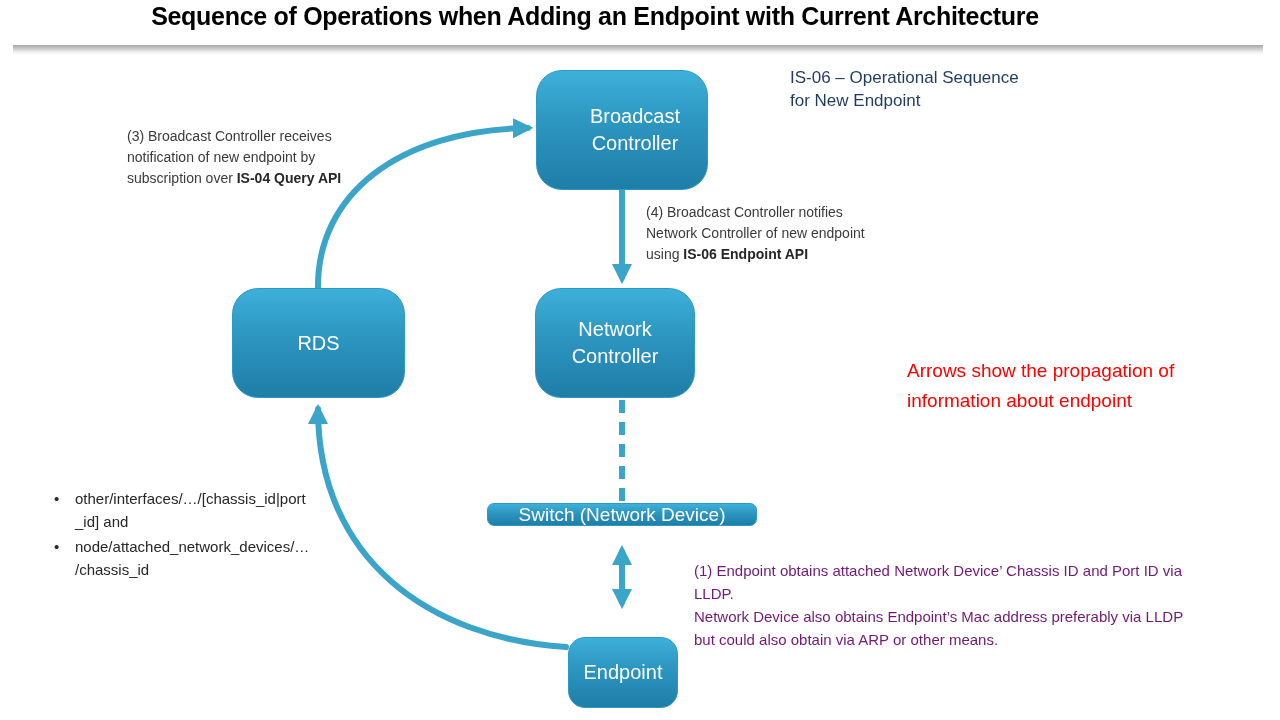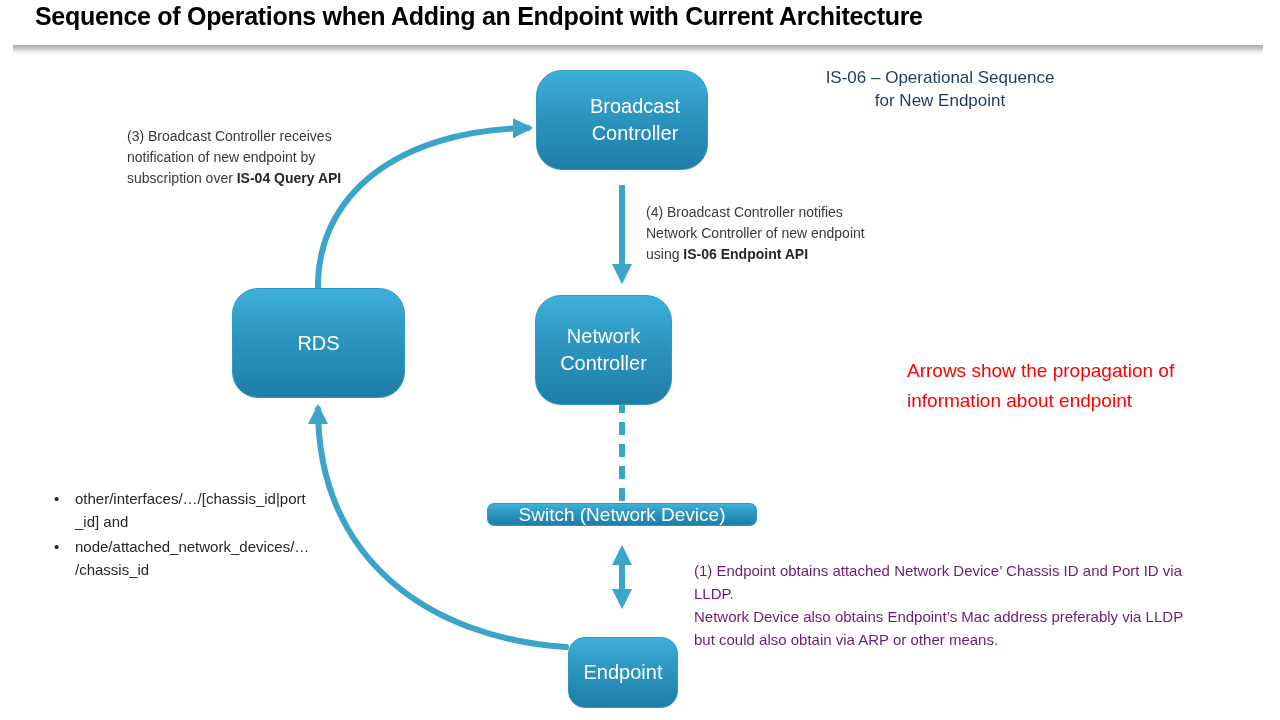--- a/index.html
+++ b/index.html
@@ -4,44 +4,44 @@
 <style>
   html,body{margin:0;padding:0;}
   body{
     width:1280px;height:720px;position:relative;background:#ffffff;
     font-family:"Liberation Sans", sans-serif;color:#3a3a3a;overflow:hidden;
   }
   .abs{position:absolute;}
   .pre{white-space:pre-line;}
 
   #title{
-    left:35px;top:2px;width:1150px;
-    font-size:25px;font-weight:700;color:#000000;letter-spacing:-0.3px;
+    left:20px;top:2px;width:1150px;
+    font-size:25px;font-weight:700;color:#000000;letter-spacing:-0.3px;text-align:center;
   }
   #title-rule{
     left:13px;top:45px;width:1250px;height:10px;
     background:linear-gradient(180deg,#a6a6a6 0%,#c9c9c9 35%,#efefef 70%,rgba(255,255,255,0) 100%);
   }
 
   #subtitle{
-    left:790px;top:66px;width:300px;text-align:center;
+    left:790px;top:66px;width:300px;
     font-size:17px;line-height:23px;color:#1f3b5e;
   }
 
   svg.arrows{left:0;top:0;width:1280px;height:720px;pointer-events:none;}
 
   .node{
     background:linear-gradient(180deg,#3db0d9 0%,#2c95c0 45%,#1e7ea8 100%);
     border:1px solid #2e9ac4;
     color:#ffffff;display:flex;align-items:center;justify-content:center;
     text-align:center;font-size:20px;line-height:27px;
     box-sizing:border-box;
   }
-  #node-bc{left:536px;top:70px;width:172px;height:100px;border-radius:26px;padding-left:26px;}
-  #node-nc{left:535px;top:288px;width:137px;height:110px;border-radius:26px;margin-top:7px;}
+  #node-bc{left:536px;top:70px;width:172px;height:120px;border-radius:26px;padding-left:26px;}
+  #node-nc{left:535px;top:288px;width:160px;height:110px;border-radius:26px;}
   #node-rds{left:232px;top:288px;width:173px;height:110px;border-radius:26px;}
   #node-switch{left:487px;top:503px;width:270px;height:23px;border-radius:7px;font-size:19px;}
   #node-endpoint{left:568px;top:612px;width:110px;height:71px;border-radius:17px;margin-top:25px;}
 
   .note{font-size:14px;line-height:21px;color:#3a3a3a;}
   #note3{left:127px;top:126px;width:265px;}
   #note4{left:646px;top:202px;width:265px;}
   .note b{font-weight:700;color:#262626;text-align:right;}
 
   #red-note{

